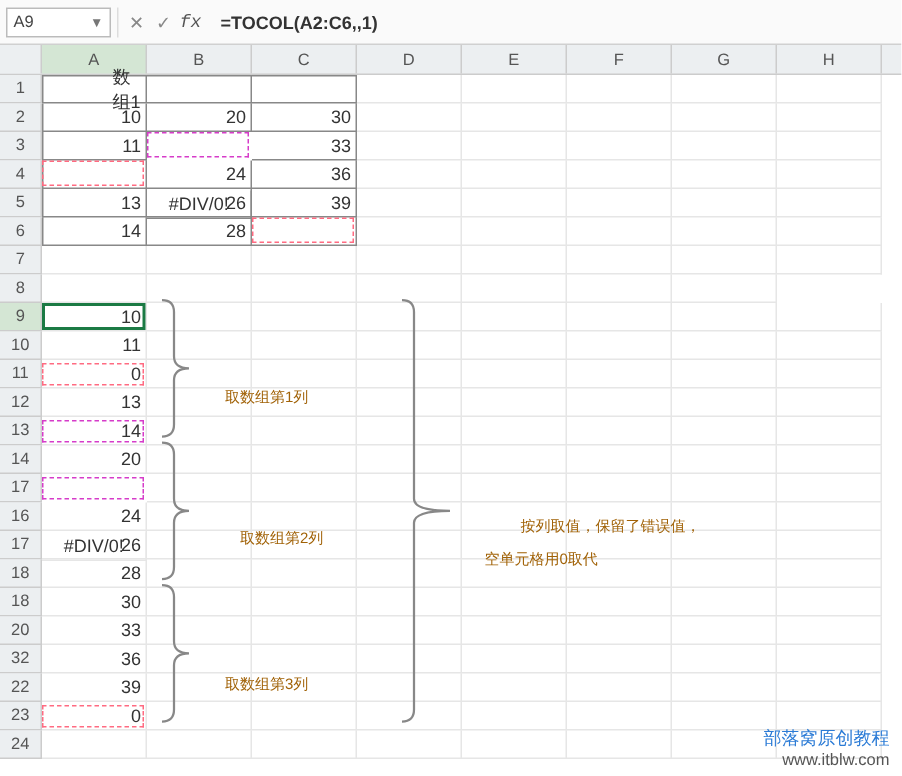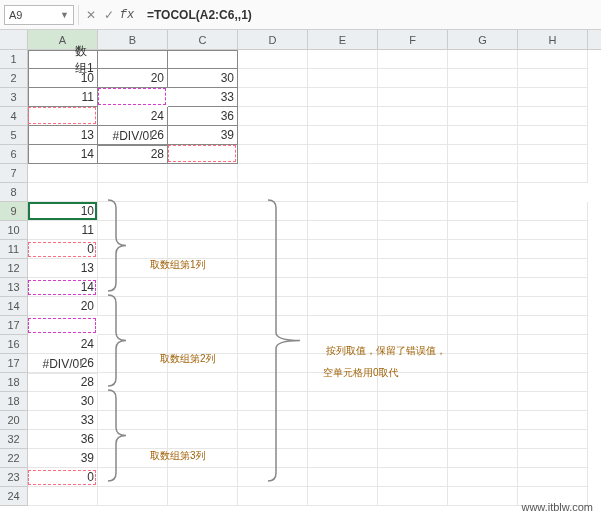--- a/index.html
+++ b/index.html
@@ -348,18 +348,19 @@
 <svg class="bg" id="svglayer" width="601" height="517">
     <path d="M 108 200 Q 116 200 116 208 L 116 237.5 Q 116 245.5 126 245.5 Q 116 245.5 116 253.5 L 116 283 Q 116 291 108 291" stroke="#888" fill="none" stroke-width="1.5"></path>
     <path d="M 108 295 Q 116 295 116 303 L 116 332.5 Q 116 340.5 126 340.5 Q 116 340.5 116 348.5 L 116 378 Q 116 386 108 386" stroke="#888" fill="none" stroke-width="1.5"></path>
     <path d="M 108 390 Q 116 390 116 398 L 116 427.5 Q 116 435.5 126 435.5 Q 116 435.5 116 443.5 L 116 473 Q 116 481 108 481" stroke="#888" fill="none" stroke-width="1.5"></path>
     <path d="M 268 200 Q 276 200 276 208 L 276 332.5 Q 276 340.5 300 340.5 Q 276 340.5 276 348.5 L 276 473 Q 276 481 268 481" stroke="#888" fill="none" stroke-width="1.5"></path>
   </svg>
 
 <div class="anno" style="left:150px; top:258px;">取数组第1列</div>
 <div class="anno" style="left:160px; top:352px;">取数组第2列</div>
 <div class="anno" style="left:150px; top:449px;">取数组第3列</div>
-<div class="anno" style="left:326px; top:344px;">按列取值，保留了错误值，</div>
+<div class="anno" style="left:347px; top:344px;">按列取值，保留了错误值，</div>
 <div class="anno" style="left:323px; top:366px;">空单元格用0取代</div>
 
 <div class="footer">
+  <div class="blue">部落窝原创教程</div>
   <div class="url">www.itblw.com</div>
 </div>
 
 </body></html>

